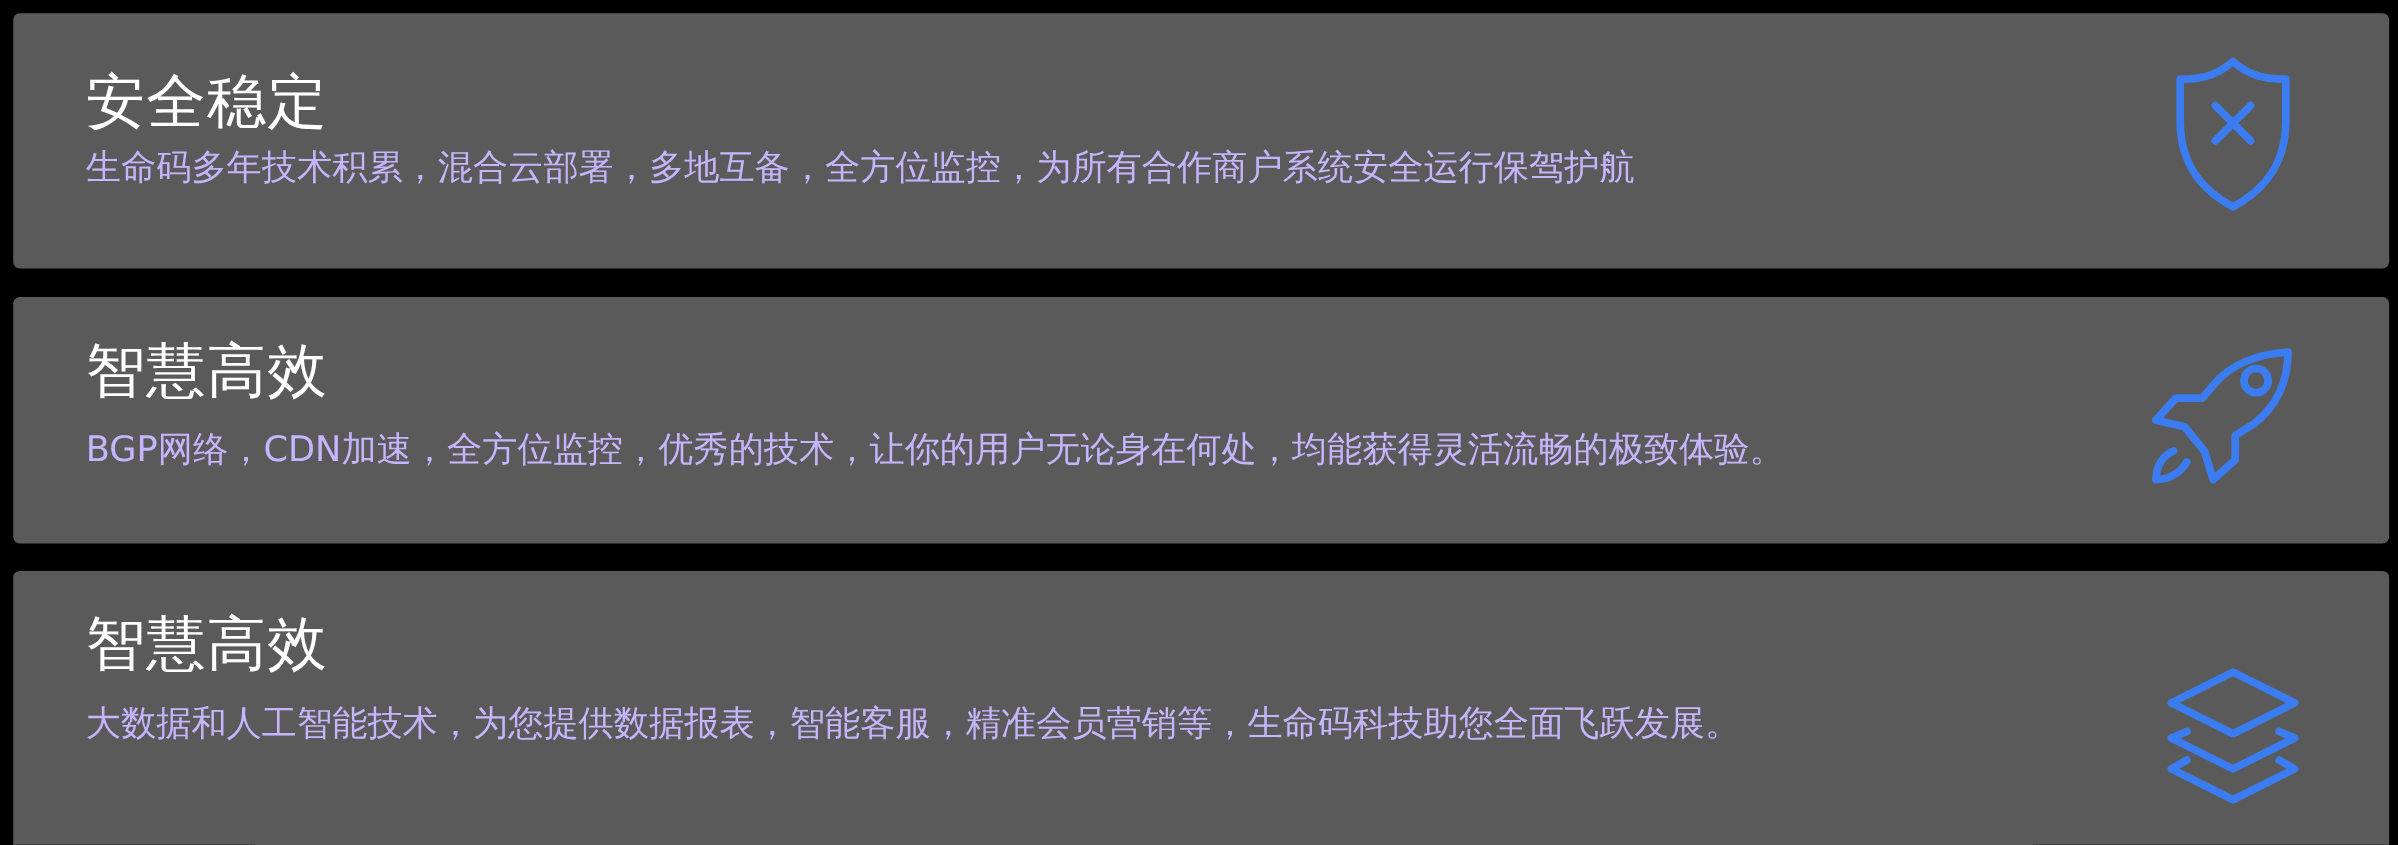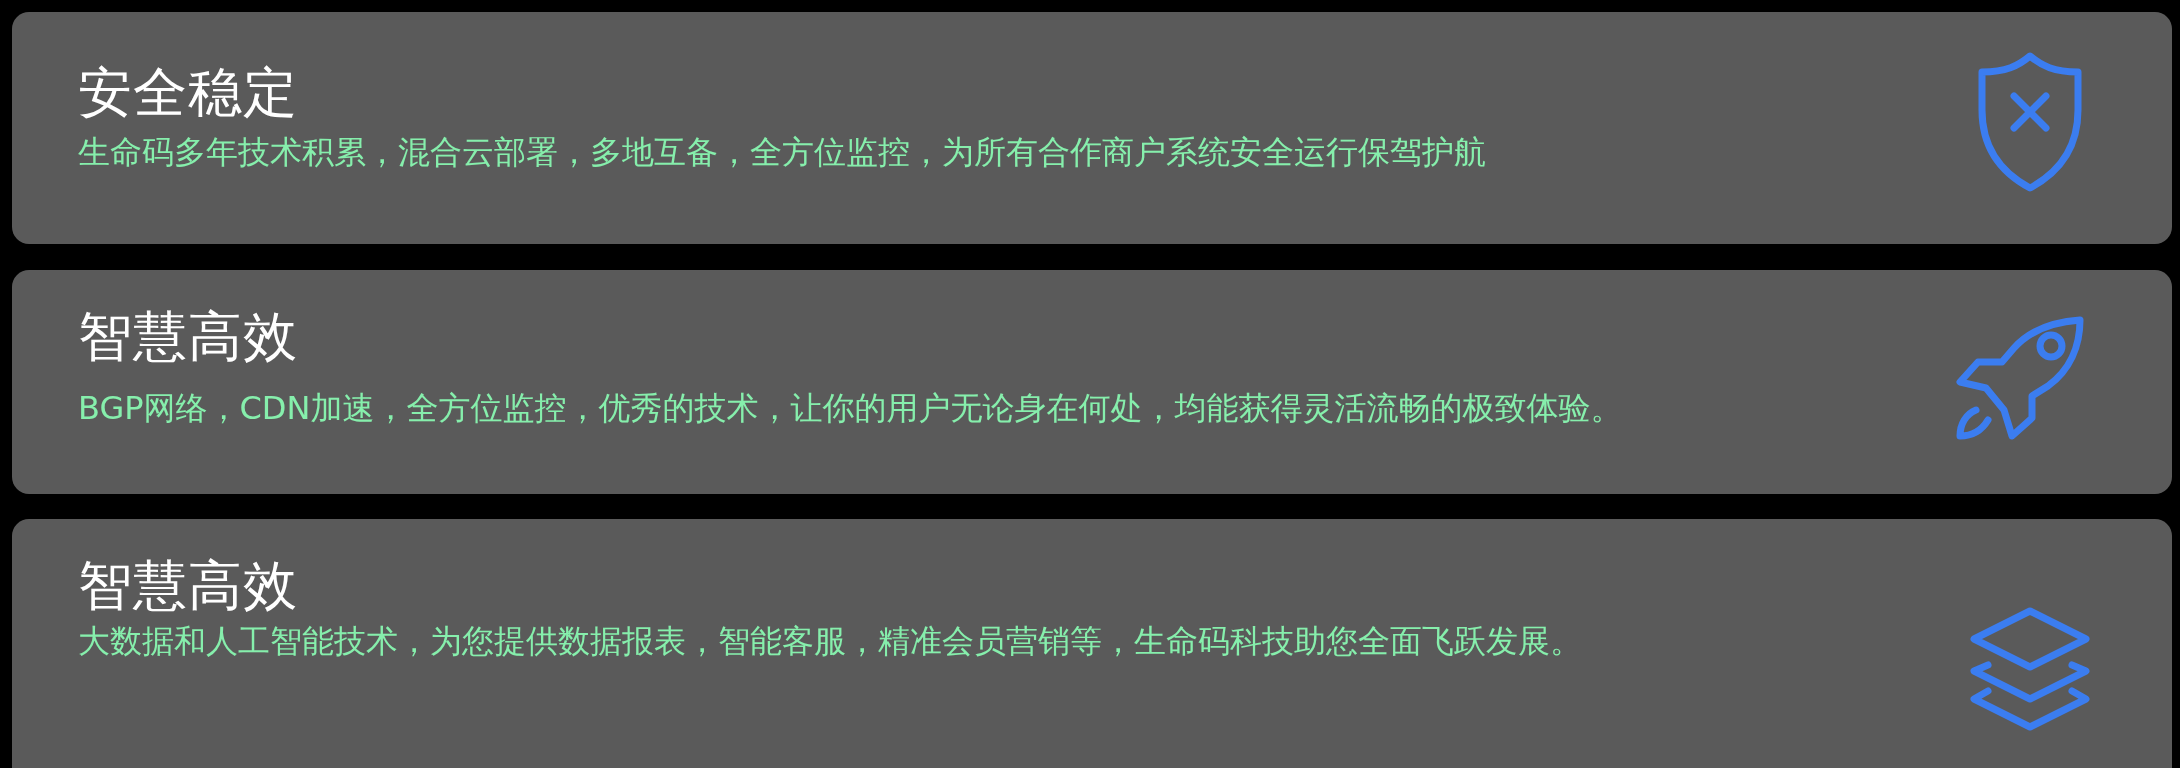--- a/index.html
+++ b/index.html
@@ -1,27 +1,27 @@
 <!DOCTYPE html>
 <html><head>
   <meta charset="utf-8">
   <style>
     html, body { margin: 0; padding: 0; background: #000; }
     body { width: 2180px; height: 768px; position: relative; overflow: hidden;
            font-family: "DejaVu Sans", "Liberation Sans", sans-serif; }
     .card {
       position: absolute; left: 12px; width: 2160px;
-      background: #5a5a5a; border-radius: 17px; box-sizing: border-box;
+      background: #5a5a5a; border-radius: 6px; box-sizing: border-box;
     }
     .card-title {
       position: absolute; left: 66px; color: #ffffff;
       font-size: 54px; line-height: 62px; white-space: nowrap; letter-spacing: 1px;
     }
     .card-desc {
-      position: absolute; left: 66px; color: #86efac;
+      position: absolute; left: 66px; color: #c4b5fd;
       font-size: 32px; line-height: 40px; white-space: nowrap;
     }
     .card-icon {
       position: absolute; width: 140px; height: 150px;
     }
     .card-icon svg { width: 100%; height: 100%; display: block; }
   </style>
 </head>
 <body>
 
@@ -43,21 +43,21 @@
     <svg viewBox="0 0 140 150" fill="none" stroke="#3b7df0" stroke-width="7" stroke-linecap="round" stroke-linejoin="round">
       <path d="M128 14 C100 16 78 24 62 42 L50 56 L26 56 L8 76 L34 82 L52 104 L60 130 L80 112 L80 90 L96 80 C118 64 128 40 128 14 Z"></path>
       <circle cx="99" cy="40" r="11"></circle>
       <path d="M24 104 C14 108 8 118 8 130 C20 130 30 124 36 114"></path>
     </svg>
   </div>
 </div>
 
 <div class="card" style="top:519px; height:290px;">
   <div class="card-title" style="top:36px;">智慧高效</div>
-  <div class="card-desc" style="top:102px;text-align:right;">大数据和人工智能技术，为您提供数据报表，智能客服，精准会员营销等，生命码科技助您全面飞跃发展。</div>
+  <div class="card-desc" style="top:118px;text-align:right;">大数据和人工智能技术，为您提供数据报表，智能客服，精准会员营销等，生命码科技助您全面飞跃发展。</div>
   <div class="card-icon" style="left:1948px; top:72px;">
     <svg viewBox="0 0 140 150" fill="none" stroke="#3b7df0" stroke-width="7" stroke-linecap="round" stroke-linejoin="round">
       <path d="M70 20 L126 48 L70 76 L14 48 Z"></path>
       <path d="M28 74 L14 80 L70 108 L126 80 L112 74"></path>
       <path d="M28 100 L14 108 L70 136 L126 108 L112 100"></path>
     </svg>
   </div>
 </div>
 
 </body></html>

